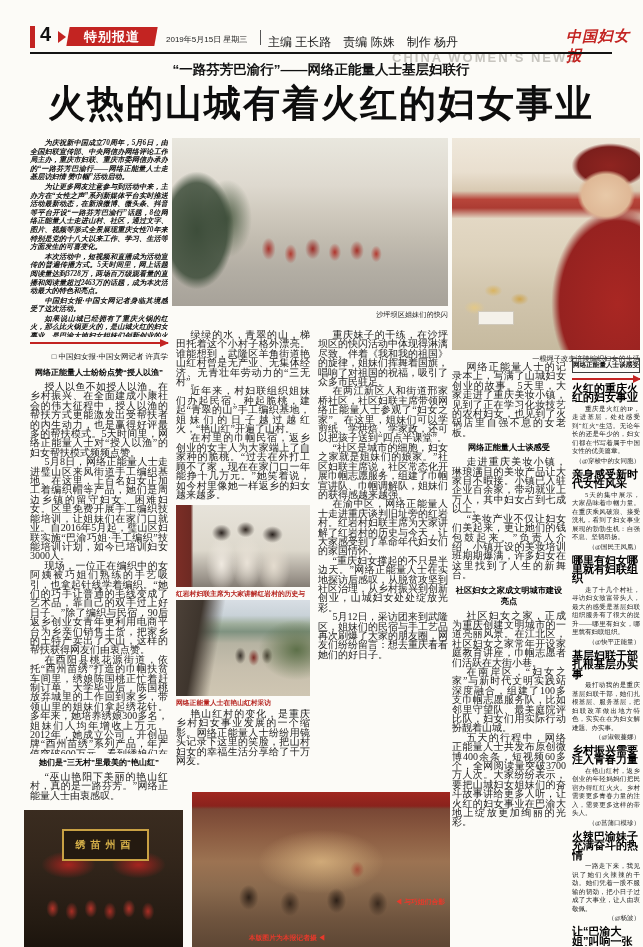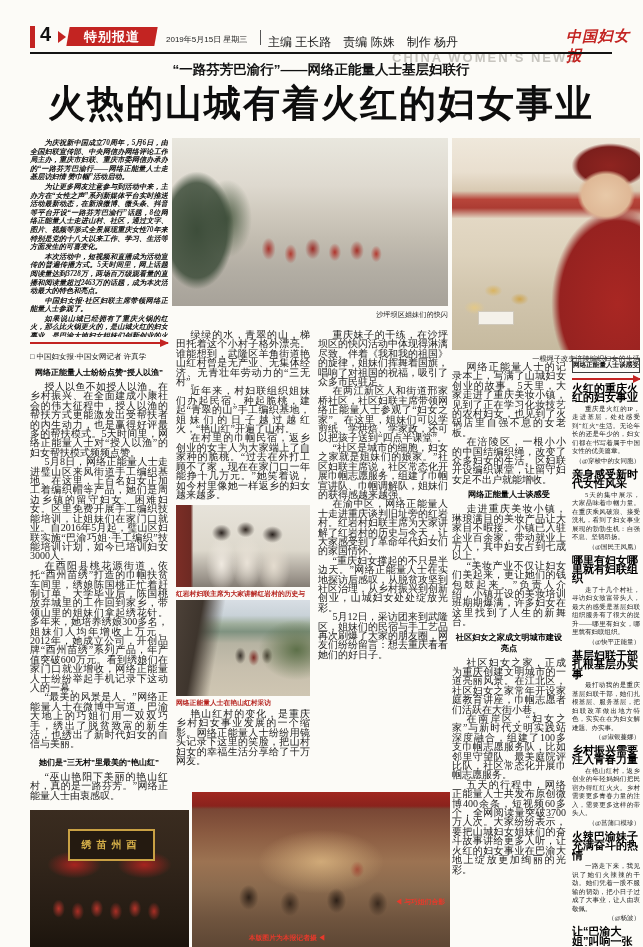--- a/index.html
+++ b/index.html
@@ -72,21 +72,21 @@
     radial-gradient(22px 40px at 53% 70%, #e9e2d7 0%, rgba(233,226,215,0) 70%),
     radial-gradient(24px 42px at 73% 74%, #e4dccf 0%, rgba(228,220,207,0) 70%),
     linear-gradient(180deg,#e7e3da 0%,#ddd8cc 55%,#9a938a 90%,#847d74 100%);}
   #photo-m2{left:176px;top:600px;width:134px;height:96px;background:
     linear-gradient(100deg,#4c4138 0%,#3e352d 18%, rgba(62,53,45,0) 33%),
     radial-gradient(58px 46px at 90% 52%, #5d7049 0%, rgba(93,112,73,0) 66%),
     radial-gradient(8px 12px at 48% 58%, #3a332c 0%, rgba(58,51,44,0) 70%),
     radial-gradient(8px 12px at 58% 60%, #7e2d26 0%, rgba(126,45,38,0) 70%),
     radial-gradient(8px 12px at 68% 58%, #43392f 0%, rgba(67,57,47,0) 70%),
     linear-gradient(180deg,#d8dee4 0%,#c9d2d8 16%,#9fae9c 25%,#7f9280 33%,#b6b3a2 45%,#c7bfad 70%,#cfc6b2 100%);}
-  #photo-bl{left:30px;top:810px;width:159px;height:137px;background:
+  #photo-bl{left:24px;top:810px;width:159px;height:137px;background:
     radial-gradient(40px 20px at 28% 40%, #a8241f 0%, rgba(168,36,31,0) 68%),
     radial-gradient(40px 20px at 72% 40%, #a8241f 0%, rgba(168,36,31,0) 68%),
     radial-gradient(9px 13px at 18% 72%, #b5342a 0%, rgba(181,52,42,0) 70%),
     radial-gradient(9px 13px at 30% 74%, #a82e25 0%, rgba(168,46,37,0) 70%),
     radial-gradient(9px 13px at 42% 72%, #b5342a 0%, rgba(181,52,42,0) 70%),
     radial-gradient(9px 13px at 54% 74%, #a82e25 0%, rgba(168,46,37,0) 70%),
     radial-gradient(9px 13px at 66% 72%, #b5342a 0%, rgba(181,52,42,0) 70%),
     radial-gradient(9px 13px at 78% 74%, #a82e25 0%, rgba(168,46,37,0) 70%),
     linear-gradient(180deg,#3a2c20 0%,#33261b 35%,#2b2017 60%,#241b12 82%,#1c140d 100%);}
   #photo-bl .plaque{position:absolute;left:24%;top:14%;width:52%;height:20%;background:#241a10;
@@ -103,21 +103,21 @@
     linear-gradient(180deg,#6b3a2c 0%,#7a4836 12%,#8a5a40 26%,#9c7352 45%,#8a6a4e 62%,#6f543e 82%,#5d4634 100%);}
   #photo-bm .ovl1{position:absolute;right:5px;top:68%;color:#e8392b;}
   #photo-bm .ovl2{position:absolute;left:22%;bottom:4px;color:#e8392b;}
   
   #cap-main{left:172px;top:310px;width:276px;}
   #cap-right{left:452px;top:354px;width:188px;}
   #cap-m1{left:176px;top:589px;width:134px;text-align:left;}
   #cap-m2{left:176px;top:698px;width:134px;text-align:left;}
   #col-intro{left:30px;top:139px;width:138px;height:198px;}
   #divider1{left:30px;top:342px;width:138px;}
-  #byline{left:30px;top:352px;width:138px;font-size:7.5px;font-family:"Liberation Sans", sans-serif;color:#111;}
+  #byline{left:30px;top:352px;width:138px;font-size:7.5px;font-family:"Liberation Sans", sans-serif;color:#111;text-align:right;}
   #sub1{left:30px;top:367px;width:138px;font-size:8px;}
   #col1-body{left:30px;top:382px;width:138px;height:372px;}
   #sub2{left:30px;top:757px;width:138px;font-size:8px;}
   #col1-tail{left:30px;top:772px;width:138px;height:34px;}
   #col2{left:176px;top:330px;width:134px;height:173px;}
   #col2b{left:176px;top:709px;width:134px;height:80px;}
   #col3{left:318px;top:330px;width:130px;height:459px;}
   #col4{left:452px;top:362px;width:114px;height:584px;}
   #col4 .subhead{font-size:8.2px;margin:5px 0 4px 0;}
   
@@ -173,31 +173,32 @@
 
 <div class="photo" id="photo-bm">
   <div class="ovl1 red-caption">◀ 与巧姐们合影</div>
   <div class="ovl2 red-caption">本版图片为本报记者摄 ◀</div>
 </div>
 
 <div class="col" id="col-intro">
     <p class="intro-p">为庆祝新中国成立70周年，5月6日，由全国妇联宣传部、中央网信办网络评论工作局主办，重庆市妇联、重庆市委网信办承办的“一路芬芳巴渝行——网络正能量人士走基层访妇情 赞巾帼”活动启动。</p>
     <p class="intro-p">为让更多网友注意参与到活动中来，主办方在“女性之声”系列新媒体平台实时推送活动最新动态，在新浪微博、微头条、抖音等平台开设“一路芬芳巴渝行”话题，8位网络正能量人士走进山村、社区，通过文字、图片、视频等形式全景展现重庆女性70年来特别是党的十八大以来工作、学习、生活等方面发生的可喜变化。</p>
     <p class="intro-p">本次活动中，短视频和直播成为活动宣传的普遍传播方式。5天时间里，网上话题阅读量达到3728万，两场百万级观看量的直播和阅读量超过2463万的话题，成为本次活动最大的特色和亮点。</p>
-    <p class="intro-p">中国妇女报·社区妇联主席带领网络正能量人士参观了。</p>
+    <p class="intro-p">中国妇女报·中国女网记者身临其境感受了这次活动。</p>
     <p class="intro-p">如果说山城已经拥有了重庆火锅的红火，那么比火锅更火的，是山城火红的妇女事业，是巴渝大地妇女姐妹们创新创业的火热激情。</p>
   </div>
 
 <div class="red-div" id="divider1"></div>
 <div class="abs" id="byline">□ 中国妇女报·中国女网记者 许真学</div>
 <div class="abs subhead" id="sub1">网络正能量人士纷纷点赞“授人以渔”</div>
 
 <div class="col" id="col1-body">
     <p class="body-p">授人以鱼不如授人以渔。在乡村振兴、在全面建成小康社会的伟大征程中，授人以渔的帮扶方式更能激发出受帮扶者的内生动力，也是赢得好评最多的帮扶模式。5天时间里，网络正能量人士对“授人以渔”的妇女帮扶模式频频点赞。</p>
     <p class="body-p">5月8日，网络正能量人士走进璧山区来凤街道手工编织基地。在这里，上百名妇女正加工着编织帽等产品，她们是周边乡镇的留守妇女、困难妇女。区里免费开展手工编织技能培训，让姐妹们在家门口就业。自2016年5月起，璧山区妇联实施“巴渝巧姐·手工编织”技能培训计划，如今已培训妇女3000人。</p>
+    <p class="body-p">现场，一位正在编织中的女阿姨被巧姐们熟练的手艺吸引，也拿起针线学着编织。“她们的巧手让普通的毛线变成了艺术品，靠自己的双手过上好日子。”除了编织与民宿，90后返乡创业女青年更利用电商平台为乡亲们销售土货，把家乡的土特产卖出了大山，这样的帮扶获得网友们由衷点赞。</p>
     <p class="body-p">在酉阳县桃花源街道，依托“酉州苗绣”打造的巾帼扶贫车间里，绣娘陈国桃正忙着赶制订单。大学毕业后，陈国桃放弃城里的工作回到家乡，带领山里的姐妹们拿起绣花针。多年来，她培养绣娘300多名，姐妹们人均年增收上万元。2012年，她成立公司，开创品牌“酉州苗绣”系列产品，年产值突破600万元。看到绣娘们在家门口就业增收，网络正能量人士纷纷举起手机记录下这动人的一幕。</p>
     <p class="body-p">“最美的风景是人。”网络正能量人士在微博中写道，巴渝大地上的巧姐们用一双双巧手，绣出了脱贫致富的新生活，也绣出了新时代妇女的自信与美丽。</p>
   </div>
 
 <div class="abs subhead" id="sub2">她们是“三无村”里最美的“艳山红”</div>
 <div class="col" id="col1-tail">
     <p class="body-p">“巫山艳阳下美丽的艳山红村，真的是一路芬芳。”网络正能量人士由衷感叹。</p>
   </div>
 
 <div class="col" id="col2">
@@ -214,31 +215,30 @@
     <p class="body-p">在两江新区人和街道邢家桥社区，社区妇联主席带领网络正能量人士参观了“妇女之家”。在这里，姐妹们可以学剪纸、学烘焙、学家政，还可以把孩子送到“四点半课堂”。</p>
     <p class="body-p">“社区是城市的细胞，妇女之家就是姐妹们的娘家。”社区妇联主席说，社区常态化开展巾帼志愿服务，组建了巾帼宣讲队、巾帼调解队，姐妹们的获得感越来越强。</p>
     <p class="body-p">在渝中区，网络正能量人士走进重庆谈判旧址旁的红岩村。红岩村妇联主席为大家讲解了红岩村的历史与今天，让大家感受到了革命年代妇女们的家国情怀。</p>
     <p class="body-p">“重庆妇女撑起的不只是半边天。”网络正能量人士在实地探访后感叹，从脱贫攻坚到社区治理，从乡村振兴到创新创业，山城妇女处处绽放光彩。</p>
     <p class="body-p">5月12日，采访团来到武隆区，姐妹们的民宿与手工艺品再次刷爆了大家的朋友圈，网友们纷纷留言：想去重庆看看她们的好日子。</p>
   </div>
 
 <div class="col" id="col4">
   <div>
       <p class="body-p">网络正能量人士的记录本上，写满了山城妇女创业的故事。5天里，大家走进了重庆美妆小镇，见到了正在学习化妆技艺的农村妇女，也见到了火锅店里自强不息的女老板。</p>
-      <p class="body-p">在涪陵区，一根小小的中国结编织绳，改变了众多妇女的生活。区妇联开设编织课堂，让留守妇女足不出户就能增收。</p>
     </div>
   <h3 class="subhead">网络正能量人士谈感受</h3>
   <div>
       <p class="body-p">走进重庆美妆小镇，琳琅满目的美妆产品让大家目不暇接。小镇已入驻企业百余家，带动就业上万人，其中妇女占到七成以上。</p>
       <p class="body-p">“美妆产业不仅让妇女们美起来，更让她们的钱包鼓起来。”负责人介绍，小镇开设的美妆培训班期期爆满，许多妇女在这里找到了人生的新舞台。</p>
     </div>
   <h3 class="subhead">社区妇女之家成文明城市建设亮点</h3>
   <div>
       <p class="body-p">社区妇女之家，正成为重庆创建文明城市的一道亮丽风景。在江北区，社区妇女之家常年开设家庭教育讲座，巾帼志愿者们活跃在大街小巷。</p>
-      <p class="body-p">在南岸区，“妇女之家”与新时代文明实践站深度融合，组建了100多支巾帼志愿服务队，比如邻里守望队、最美庭院评比队，社区常态化开展巾帼志愿服务。</p>
+      <p class="body-p">在南岸区，“妇女之家”与新时代文明实践站深度融合，组建了100多支巾帼志愿服务队，比如邻里守望队、最美庭院评比队，妇女们用实际行动扮靓着山城。</p>
       <p class="body-p">五天的行程中，网络正能量人士共发布原创微博400余条，短视频60多个，全网阅读量突破3700万人次。大家纷纷表示，要把山城妇女姐妹们的奋斗故事讲给更多人听，让火红的妇女事业在巴渝大地上绽放更加绚丽的光彩。</p>
     </div>
 </div>
 
 <div id="sidebar">
   <div id="sb-box">网络正能量人士谈感受</div>
   <div id="sb-div"></div>
   <div>
       <div>
         <h4 class="sb-h">火红的重庆火红的妇女事业</h4>

